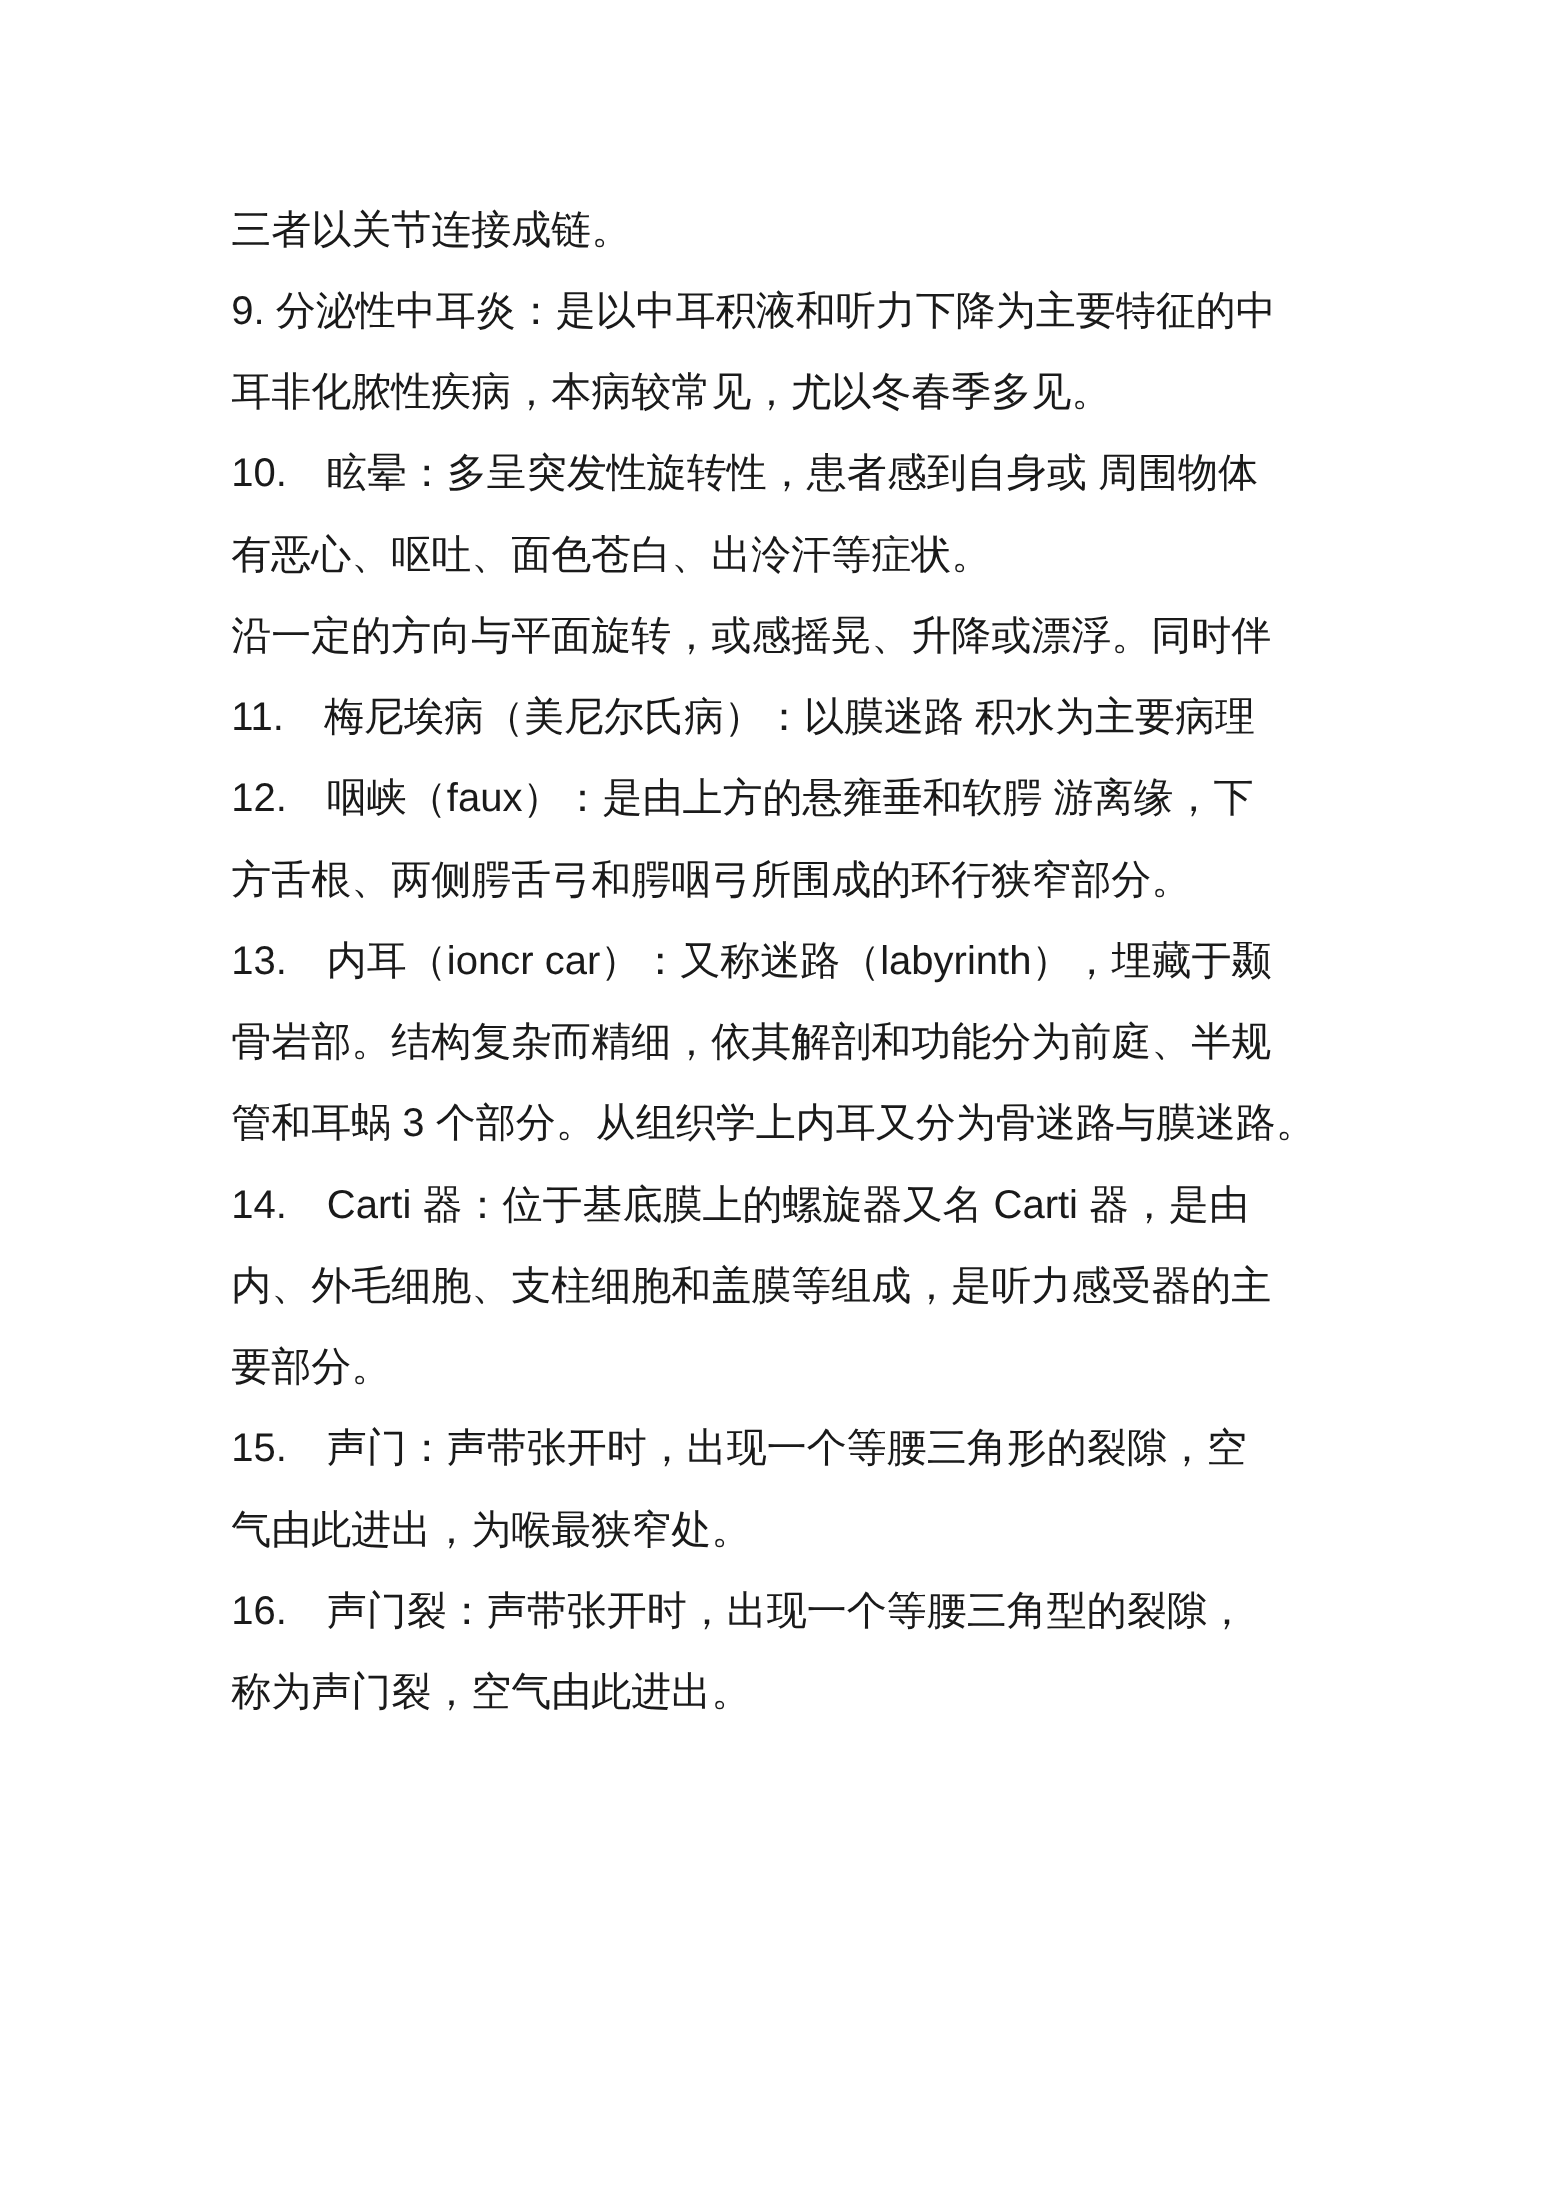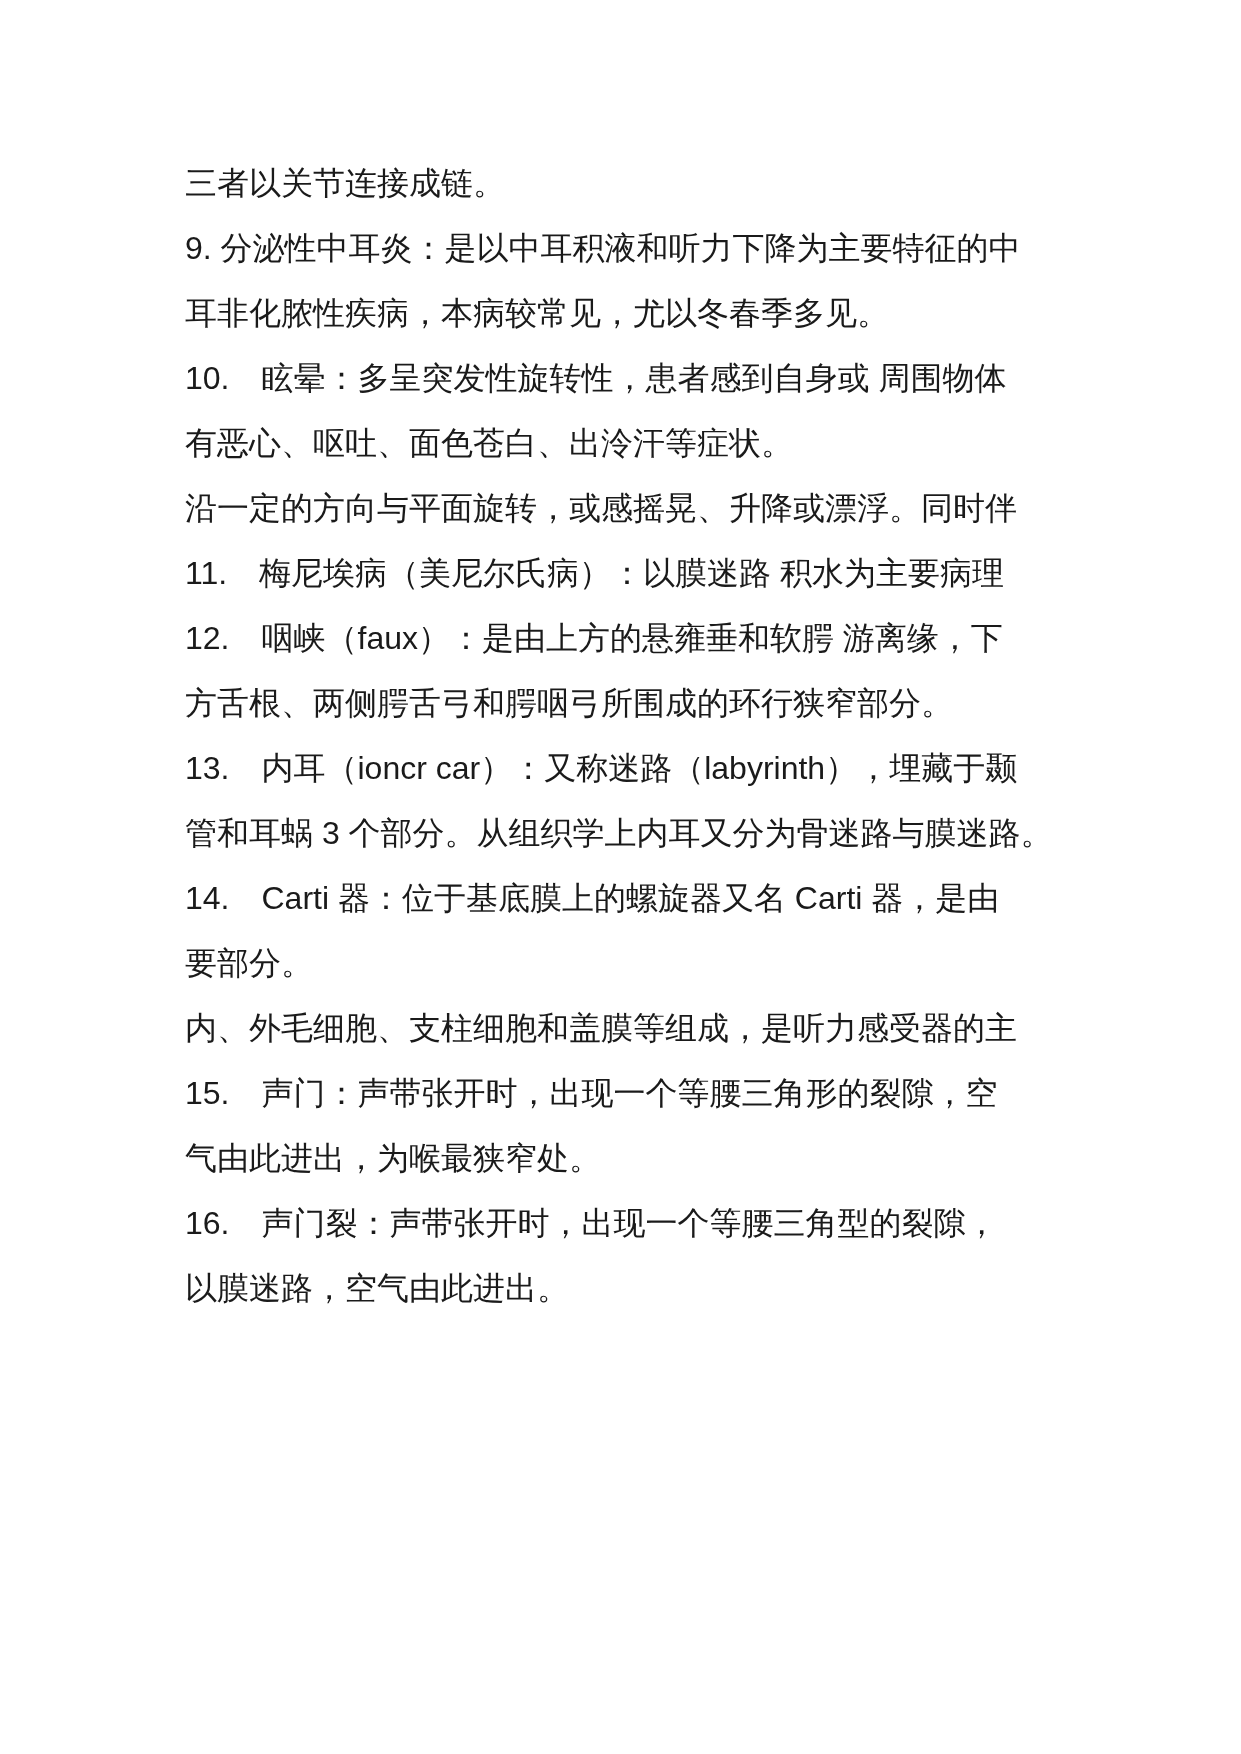--- a/index.html
+++ b/index.html
@@ -38,22 +38,23 @@
     <div class="line">三者以关节连接成链。</div>
     <div class="line">9. 分泌性中耳炎：是以中耳积液和听力下降为主要特征的中</div>
     <div class="line">耳非化脓性疾病，本病较常见，尤以冬春季多见。</div>
     <div class="line">10.　眩晕：多呈突发性旋转性，患者感到自身或 周围物体</div>
     <div class="line">有恶心、呕吐、面色苍白、出泠汗等症状。</div>
     <div class="line">沿一定的方向与平面旋转，或感摇晃、升降或漂浮。同时伴</div>
     <div class="line">11.　梅尼埃病（美尼尔氏病）：以膜迷路 积水为主要病理</div>
     <div class="line">12.　咽峡（faux）：是由上方的悬雍垂和软腭 游离缘，下</div>
     <div class="line">方舌根、两侧腭舌弓和腭咽弓所围成的环行狭窄部分。</div>
     <div class="line">13.　内耳（ioncr car）：又称迷路（labyrinth），埋藏于颞</div>
+    <div class="line">骨岩部。结构复杂而精细，依其解剖和功能分为前庭、半规</div>
     <div class="line">管和耳蜗 3 个部分。从组织学上内耳又分为骨迷路与膜迷路。</div>
     <div class="line">14.　Carti 器：位于基底膜上的螺旋器又名 Carti 器，是由</div>
+    <div class="line">内、外毛细胞、支柱细胞和盖膜等组成，是听力感受器的主</div>
     <div class="line">要部分。</div>
-    <div class="line">内、外毛细胞、支柱细胞和盖膜等组成，是听力感受器的主</div>
     <div class="line">15.　声门：声带张开时，出现一个等腰三角形的裂隙，空</div>
     <div class="line">气由此进出，为喉最狭窄处。</div>
     <div class="line">16.　声门裂：声带张开时，出现一个等腰三角型的裂隙，</div>
-    <div class="line">以膜迷路，空气由此进出。</div>
+    <div class="line">称为声门裂，空气由此进出。</div>
   </div>
 </div>
 
 </body></html>

